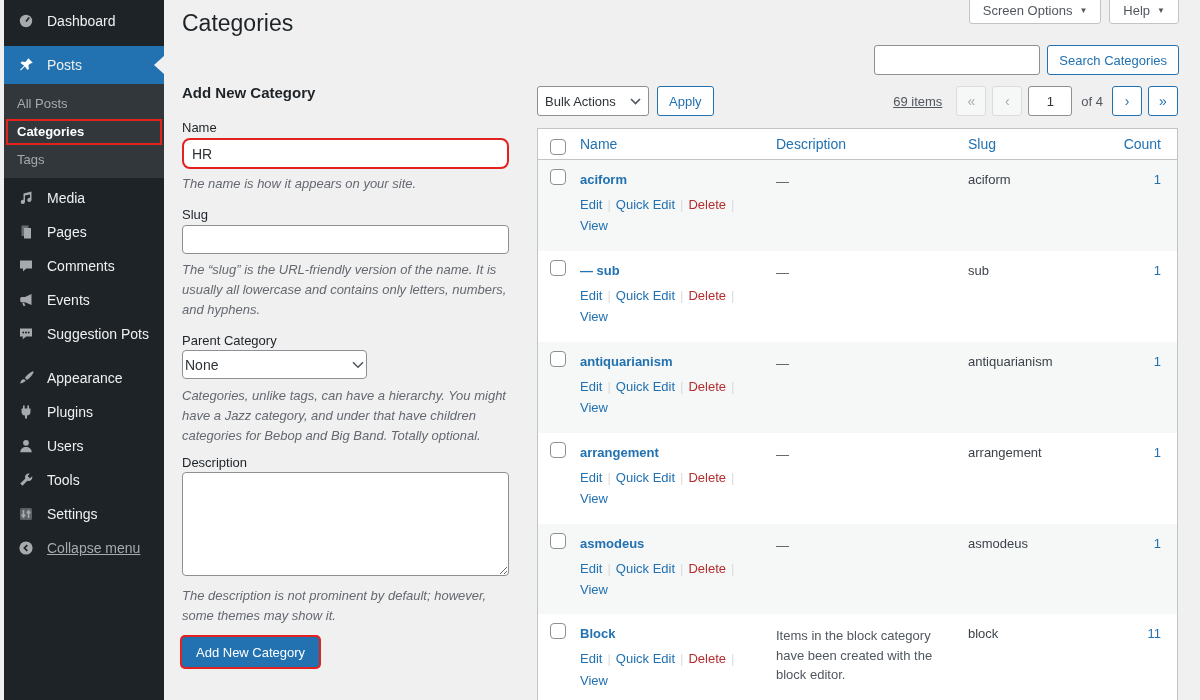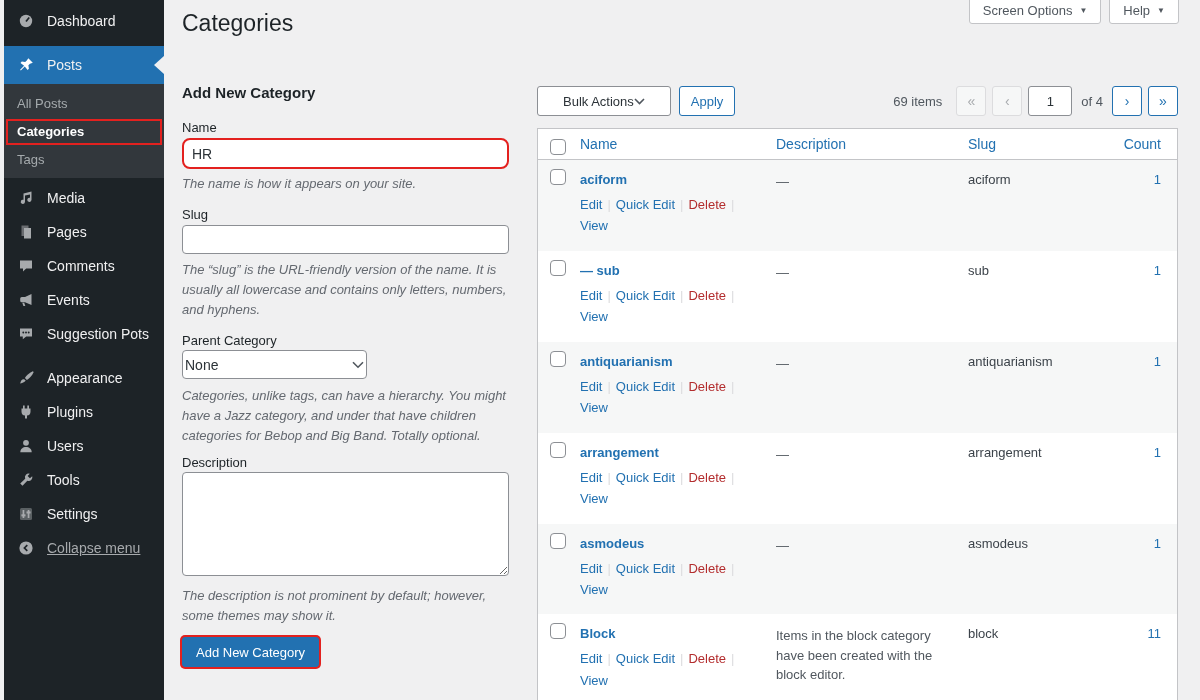--- a/index.html
+++ b/index.html
@@ -37,23 +37,23 @@
   .caret { font-size:8px; color:#50575e; }
 
   .search-row { position:absolute; top:45px; right:21px; display:flex; gap:7px; }
   .search-input { width:166px; height:30px; border:1px solid #8c8f94; border-radius:3px; background:#fff; padding:0 8px; font-size:13px; font-family:inherit; }
   .btn-outline { height:30px; padding:0 11px; background:#fff; border:1px solid #2271b1; border-radius:3px;
     color:#2271b1; font-size:13px; font-family:inherit; cursor:pointer; }
 
   .toolbar-row { position:absolute; top:86px; left:377px; right:22px; display:flex; justify-content:space-between; align-items:center; }
   .left-group { display:flex; gap:8px; }
   .select-box { height:30px; min-width:112px; background:#fff; border:1px solid #8c8f94; border-radius:3px;
-    display:flex; align-items:center; justify-content:space-between; padding:0 25px; font-size:13px; color:#2c3338; cursor:pointer; }
+    display:flex; align-items:center; justify-content:space-between; gap:8px; padding:0 7px; font-size:13px; color:#2c3338; cursor:pointer; }
   .right-group { display:flex; align-items:center; gap:6px; font-size:13px; color:#50575e; }
-  .items-count { margin-right:8px; }
+  .items-count { margin-right:8px;text-decoration:underline; }
   .page-btn { width:30px; height:30px; border-radius:3px; display:flex; align-items:center; justify-content:center; font-size:14px; cursor:pointer; }
   .page-btn.disabled { background:#f6f7f7; border:1px solid #dcdcde; color:#a7aaad; }
   .page-btn.active { background:#fff; border:1px solid #2271b1; color:#2271b1; }
   .page-input { width:44px; height:30px; border:1px solid #8c8f94; border-radius:3px; text-align:center; font-size:13px; background:#fff; font-family:inherit; color:#2c3338; }
   .of-text { margin:0 3px; color:#50575e; }
 
   
   .table-wrap { position:absolute; top:128px; left:377px; right:22px; background:#fff; border:1px solid #c3c4c7; }
   table { width:100%; border-collapse:collapse; font-size:13px; table-layout:fixed; }
   thead th { text-align:left; color:#2271b1; font-weight:400; font-size:14px; padding:7px 10px; border-bottom:1px solid #c3c4c7; }
@@ -228,20 +228,24 @@
     <div class="tab-btn">
       <span>Screen Options</span>
       <span class="caret">▼</span>
     </div>
     <div class="tab-btn">
       <span>Help</span>
       <span class="caret">▼</span>
     </div>
   </div>
 
+  <div class="search-row">
+    <input class="search-input" type="text" style="">
+    <button class="btn-outline">Search Categories</button>
+  </div>
 
   <div class="toolbar-row">
     <div class="left-group">
       <div class="select-box">
         <span>Bulk Actions</span>
         <svg width="11" height="7" viewBox="0 0 11 7">
             <path d="M1 1l4.5 4.5L10 1" stroke="#50575e" stroke-width="1.6" fill="none"></path>
           </svg>
       </div>
       <button class="btn-outline">Apply</button>

